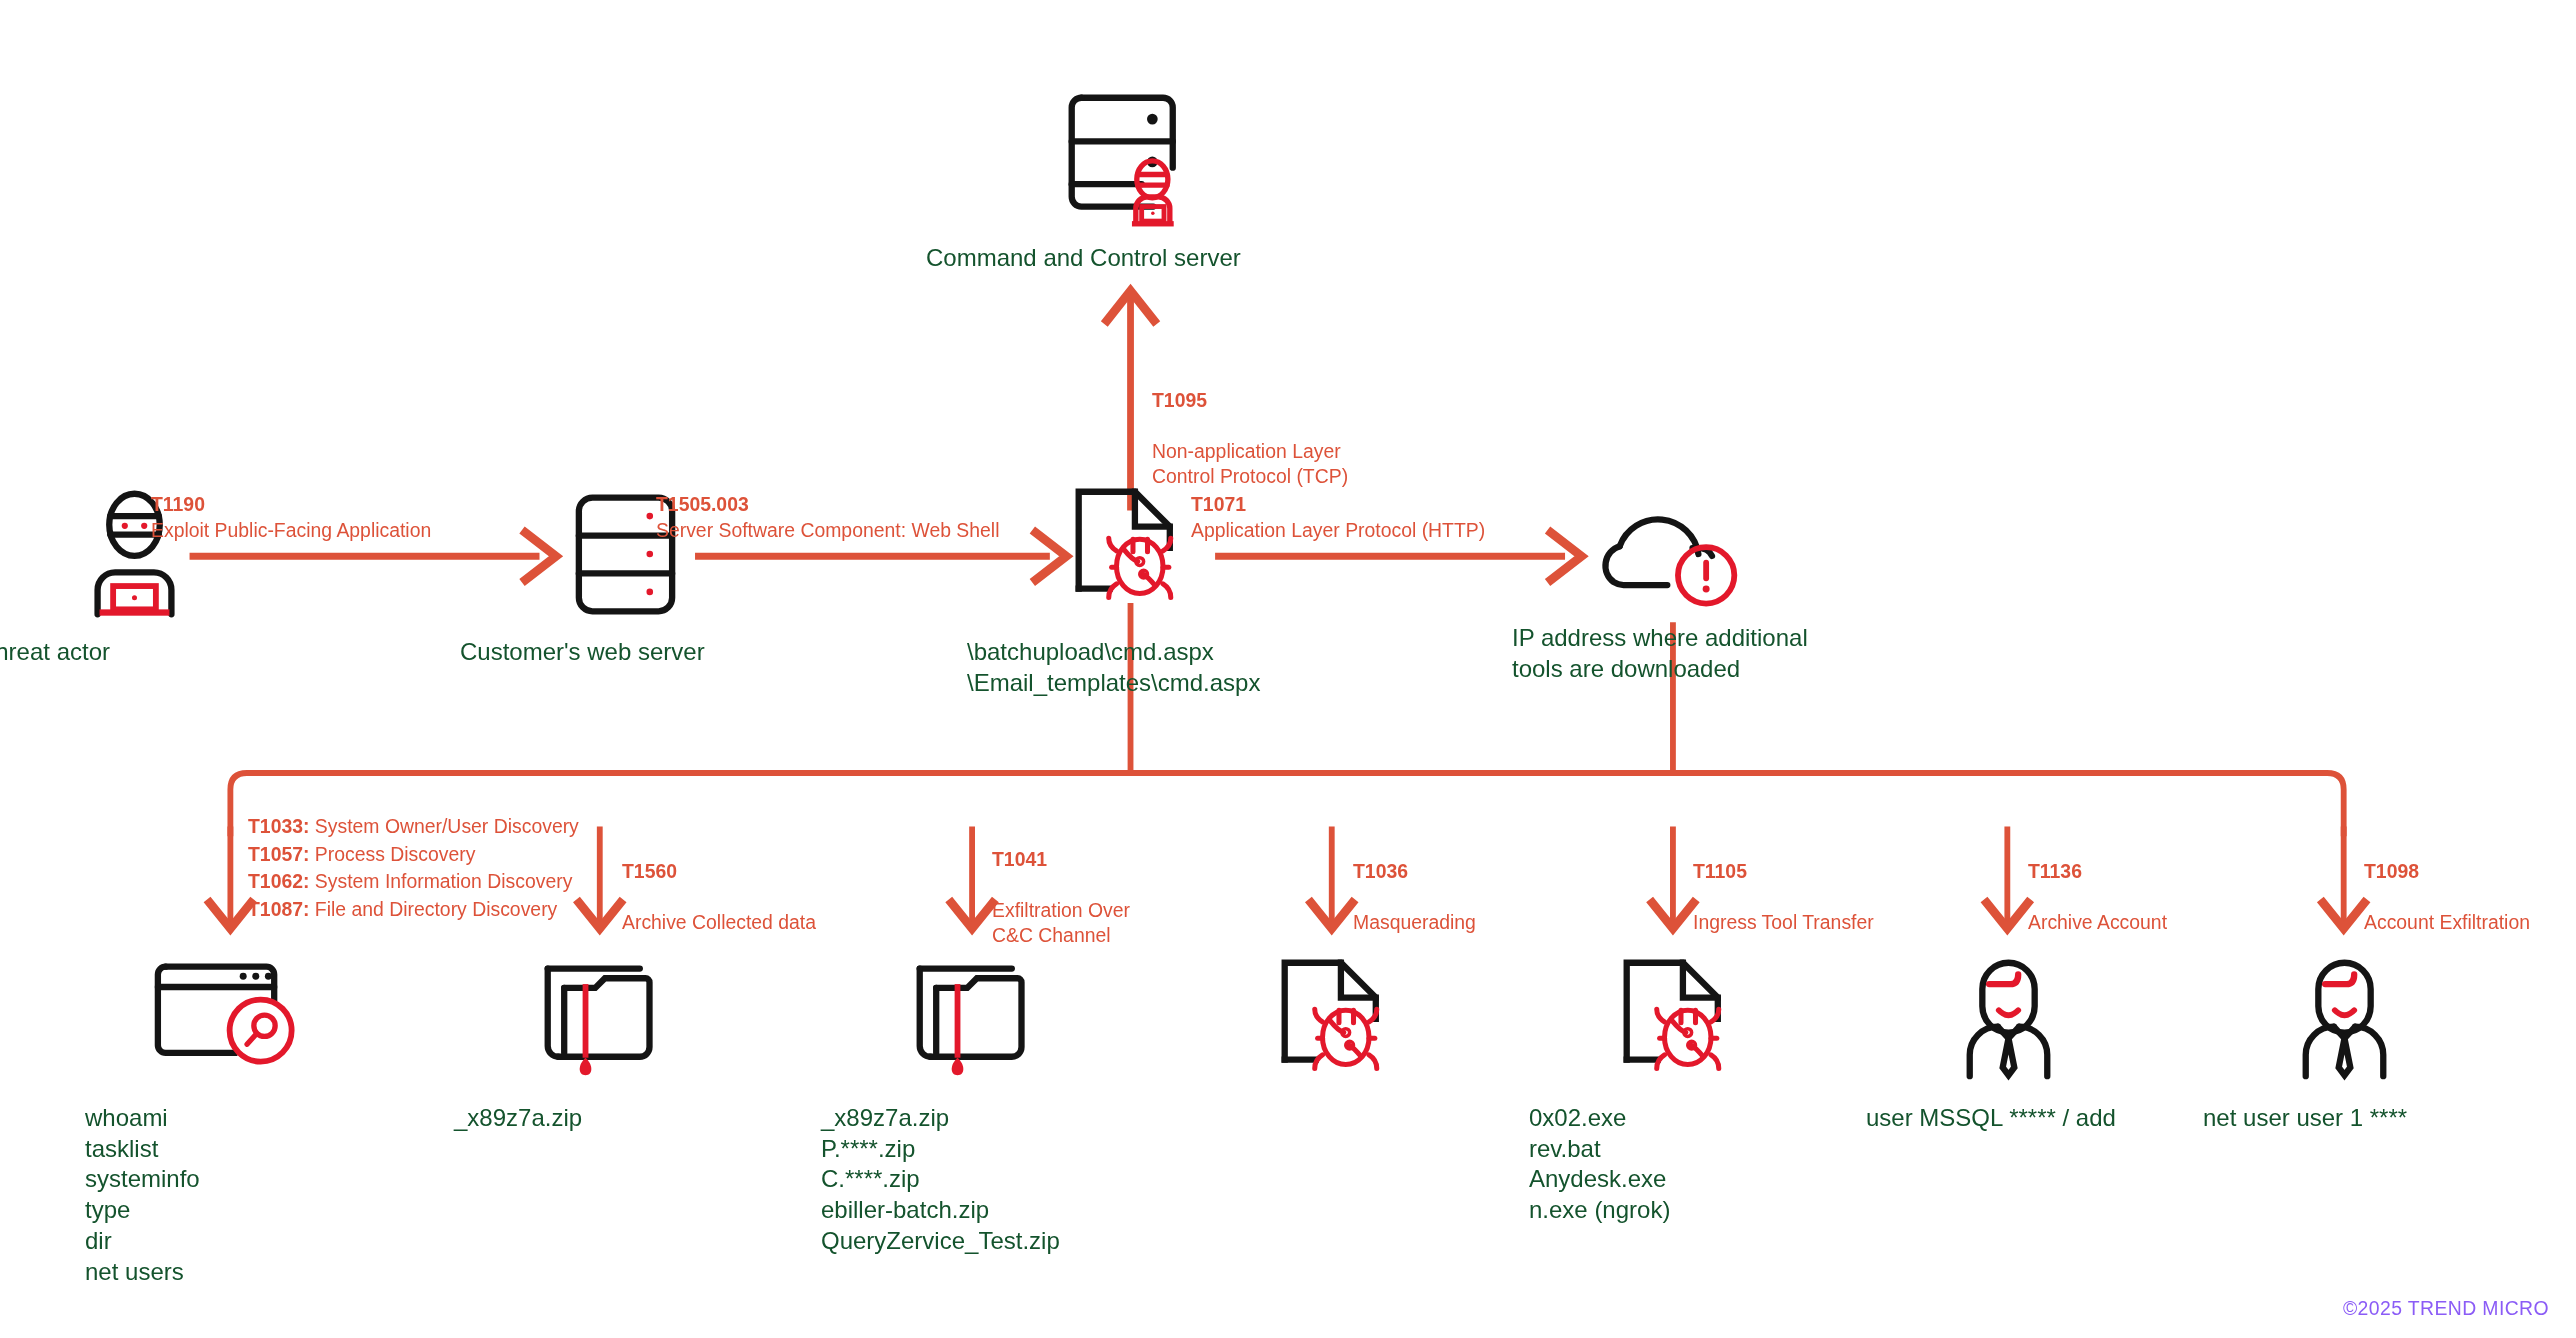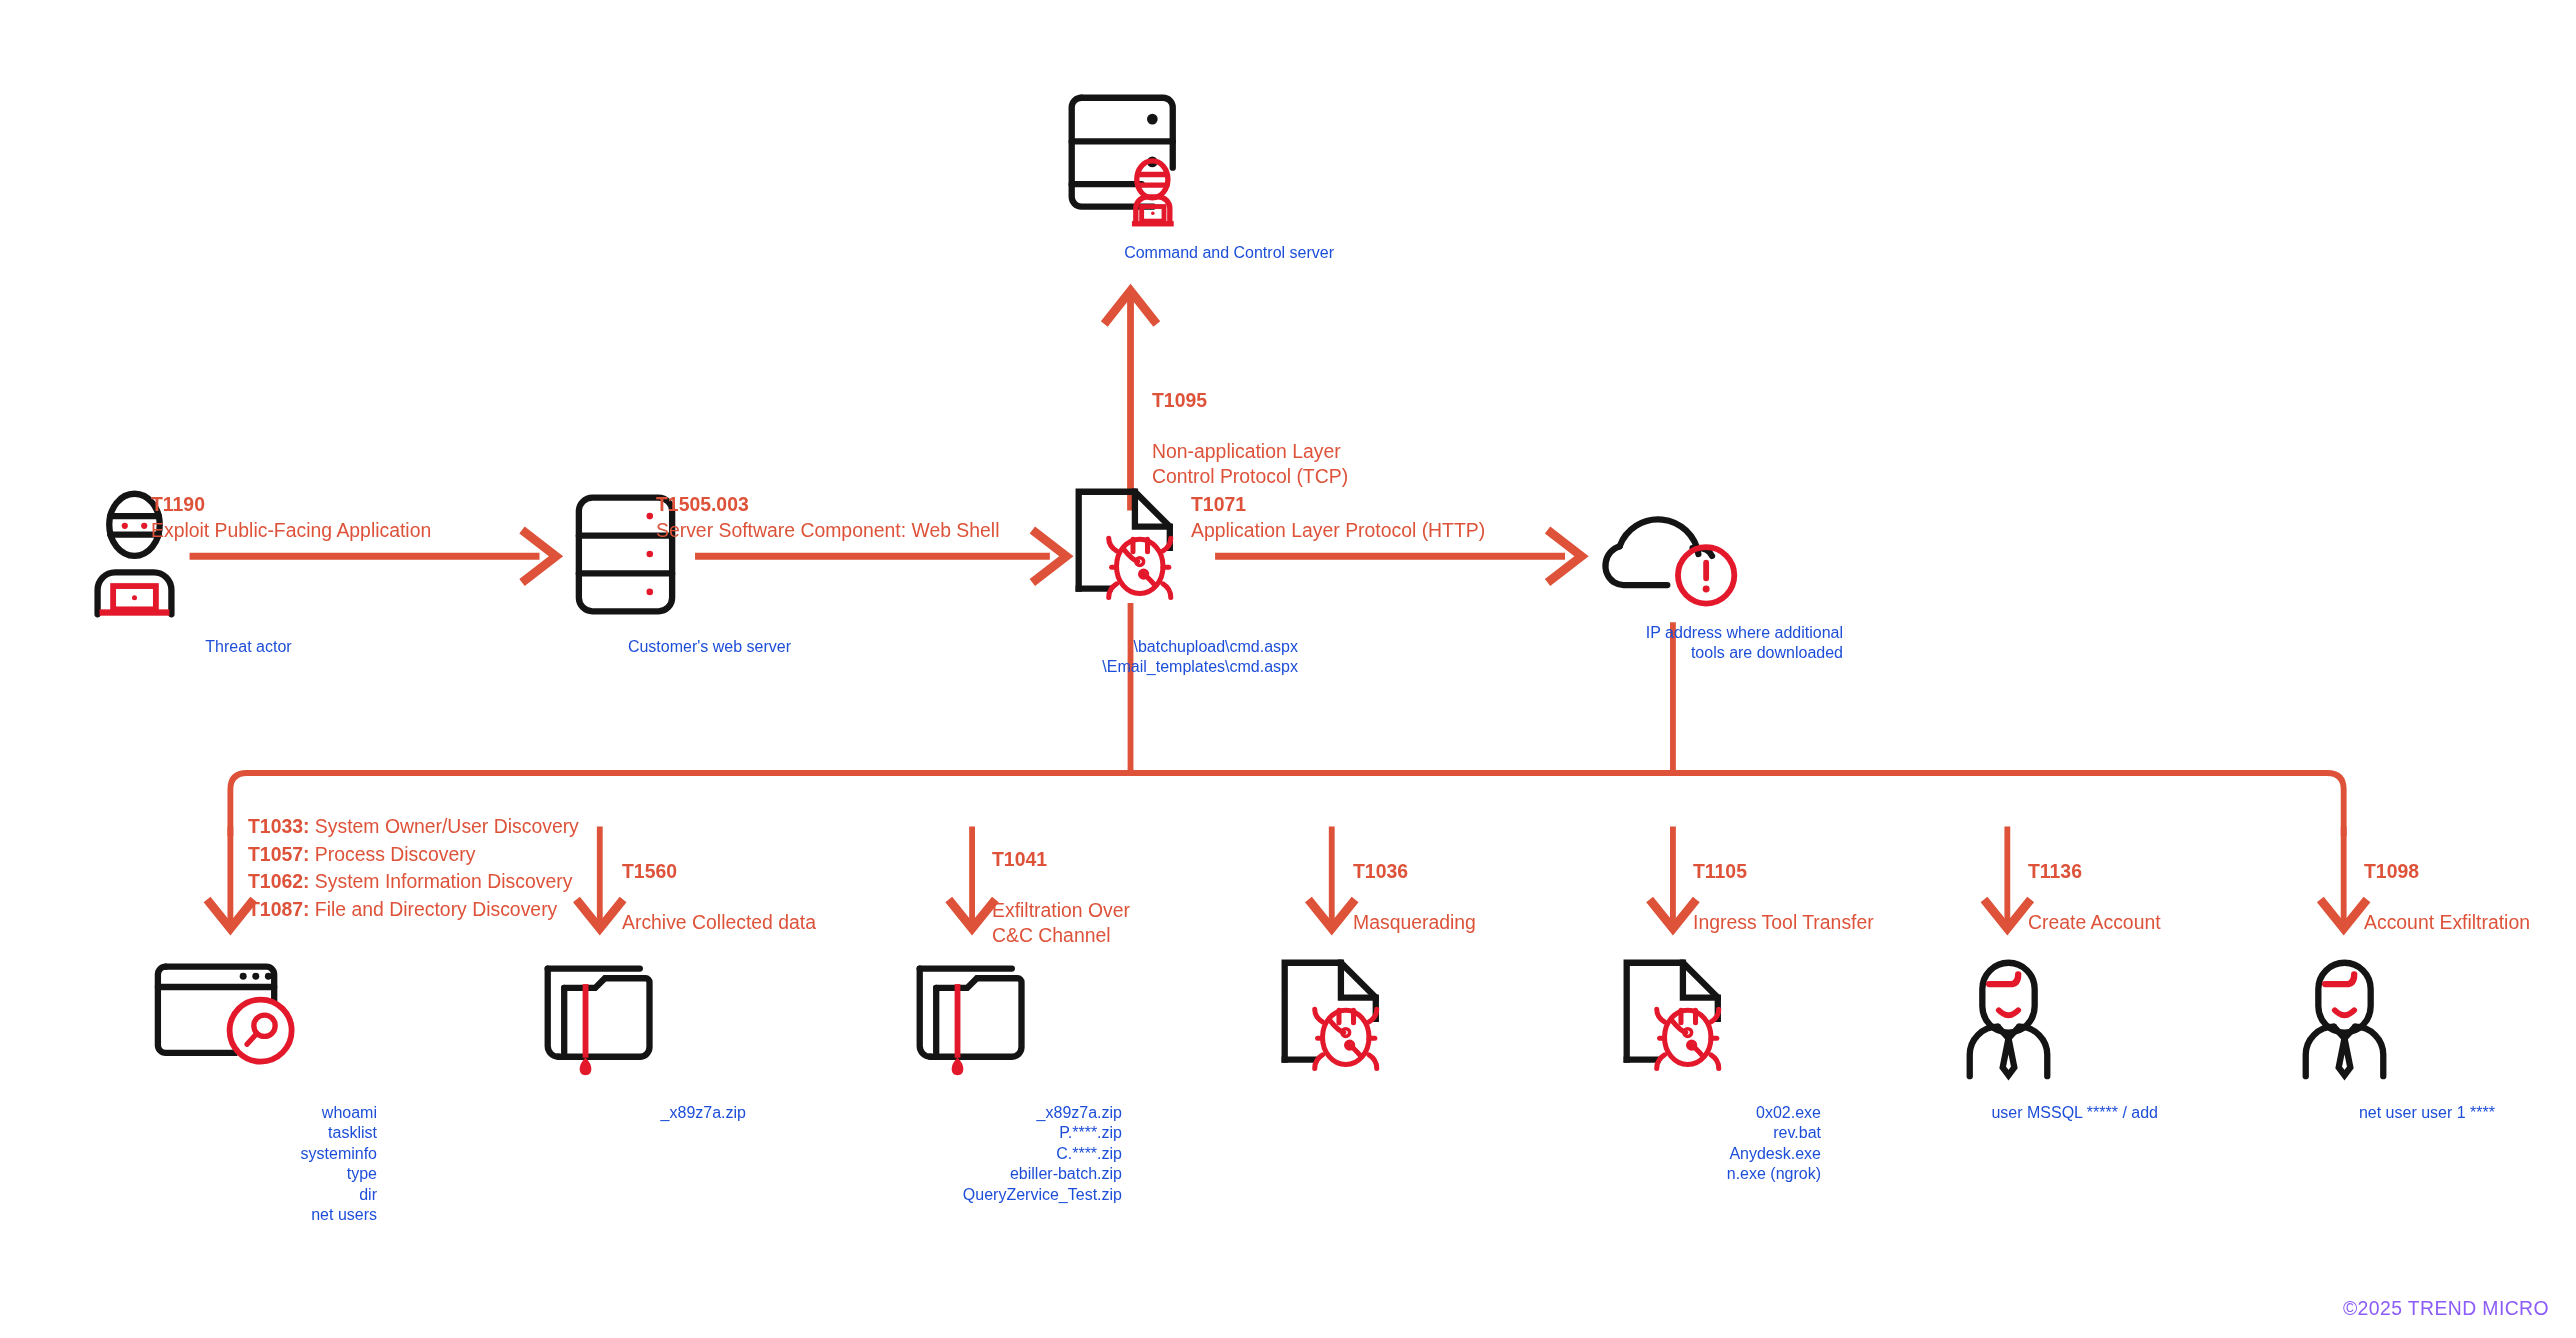--- a/index.html
+++ b/index.html
@@ -2,22 +2,22 @@
 <html><head>
 <meta charset="utf-8">
 <title>Attack Chain Diagram</title>
 <style>
   html,body{margin:0;padding:0;background:#ffffff;}
   body{width:2576px;height:1339px;overflow:hidden;font-family:"Liberation Sans",sans-serif;}
   #stage{position:relative;width:2576px;height:1339px;background:#fff;}
   svg.layer{position:absolute;left:0;top:0;width:2576px;height:1339px;pointer-events:none;}
   .node{position:absolute;}
   .node-label{
-    position:absolute;text-align:right;color:#1d4ed8;
-    font-size:16px;line-height:1.28;white-space:pre-line;
+    position:absolute;text-align:left;color:#14532d;
+    font-size:24px;line-height:1.28;white-space:pre-line;
   }
   .tech{
     position:absolute;color:#DD5239;font-size:19.4px;line-height:1.32;white-space:pre-line;
   }
   .tech .code{font-weight:bold;}
   .tech-multi{position:absolute;color:#DD5239;font-size:19.4px;line-height:1.42;}
   .tech-multi .row{white-space:nowrap;}
   .tech-multi .code{font-weight:bold;text-align:center;}
   .arrow-label{position:absolute;text-align:left;color:#DD5239;font-size:19.4px;line-height:1.34;}
   .arrow-label .code{font-weight:bold;display:block;}
@@ -249,21 +249,21 @@
     <span class="desc">Masquerading</span>
   </div>
 
   <div class="tech" style="left:1693px;top:833px;width:311px;">
     <span class="code">T1105</span><br>
     <span class="desc">Ingress Tool Transfer</span>
   </div>
 
   <div class="tech" style="left:2028px;top:833px;width:292px;">
     <span class="code">T1136</span><br>
-    <span class="desc">Create Account</span>
+    <span class="desc">Archive Account</span>
   </div>
 
   <div class="tech" style="left:2364px;top:833px;width:292px;">
     <span class="code">T1098</span><br>
     <span class="desc">Account Exfiltration</span>
   </div>
 
   <div class="node" style="left:148px;top:955px;width:170px;height:126px;">
     <svg width="170" height="126" viewBox="0 0 175 130">
       <g fill="none" stroke="#141414" stroke-width="6.5" stroke-linecap="round">

